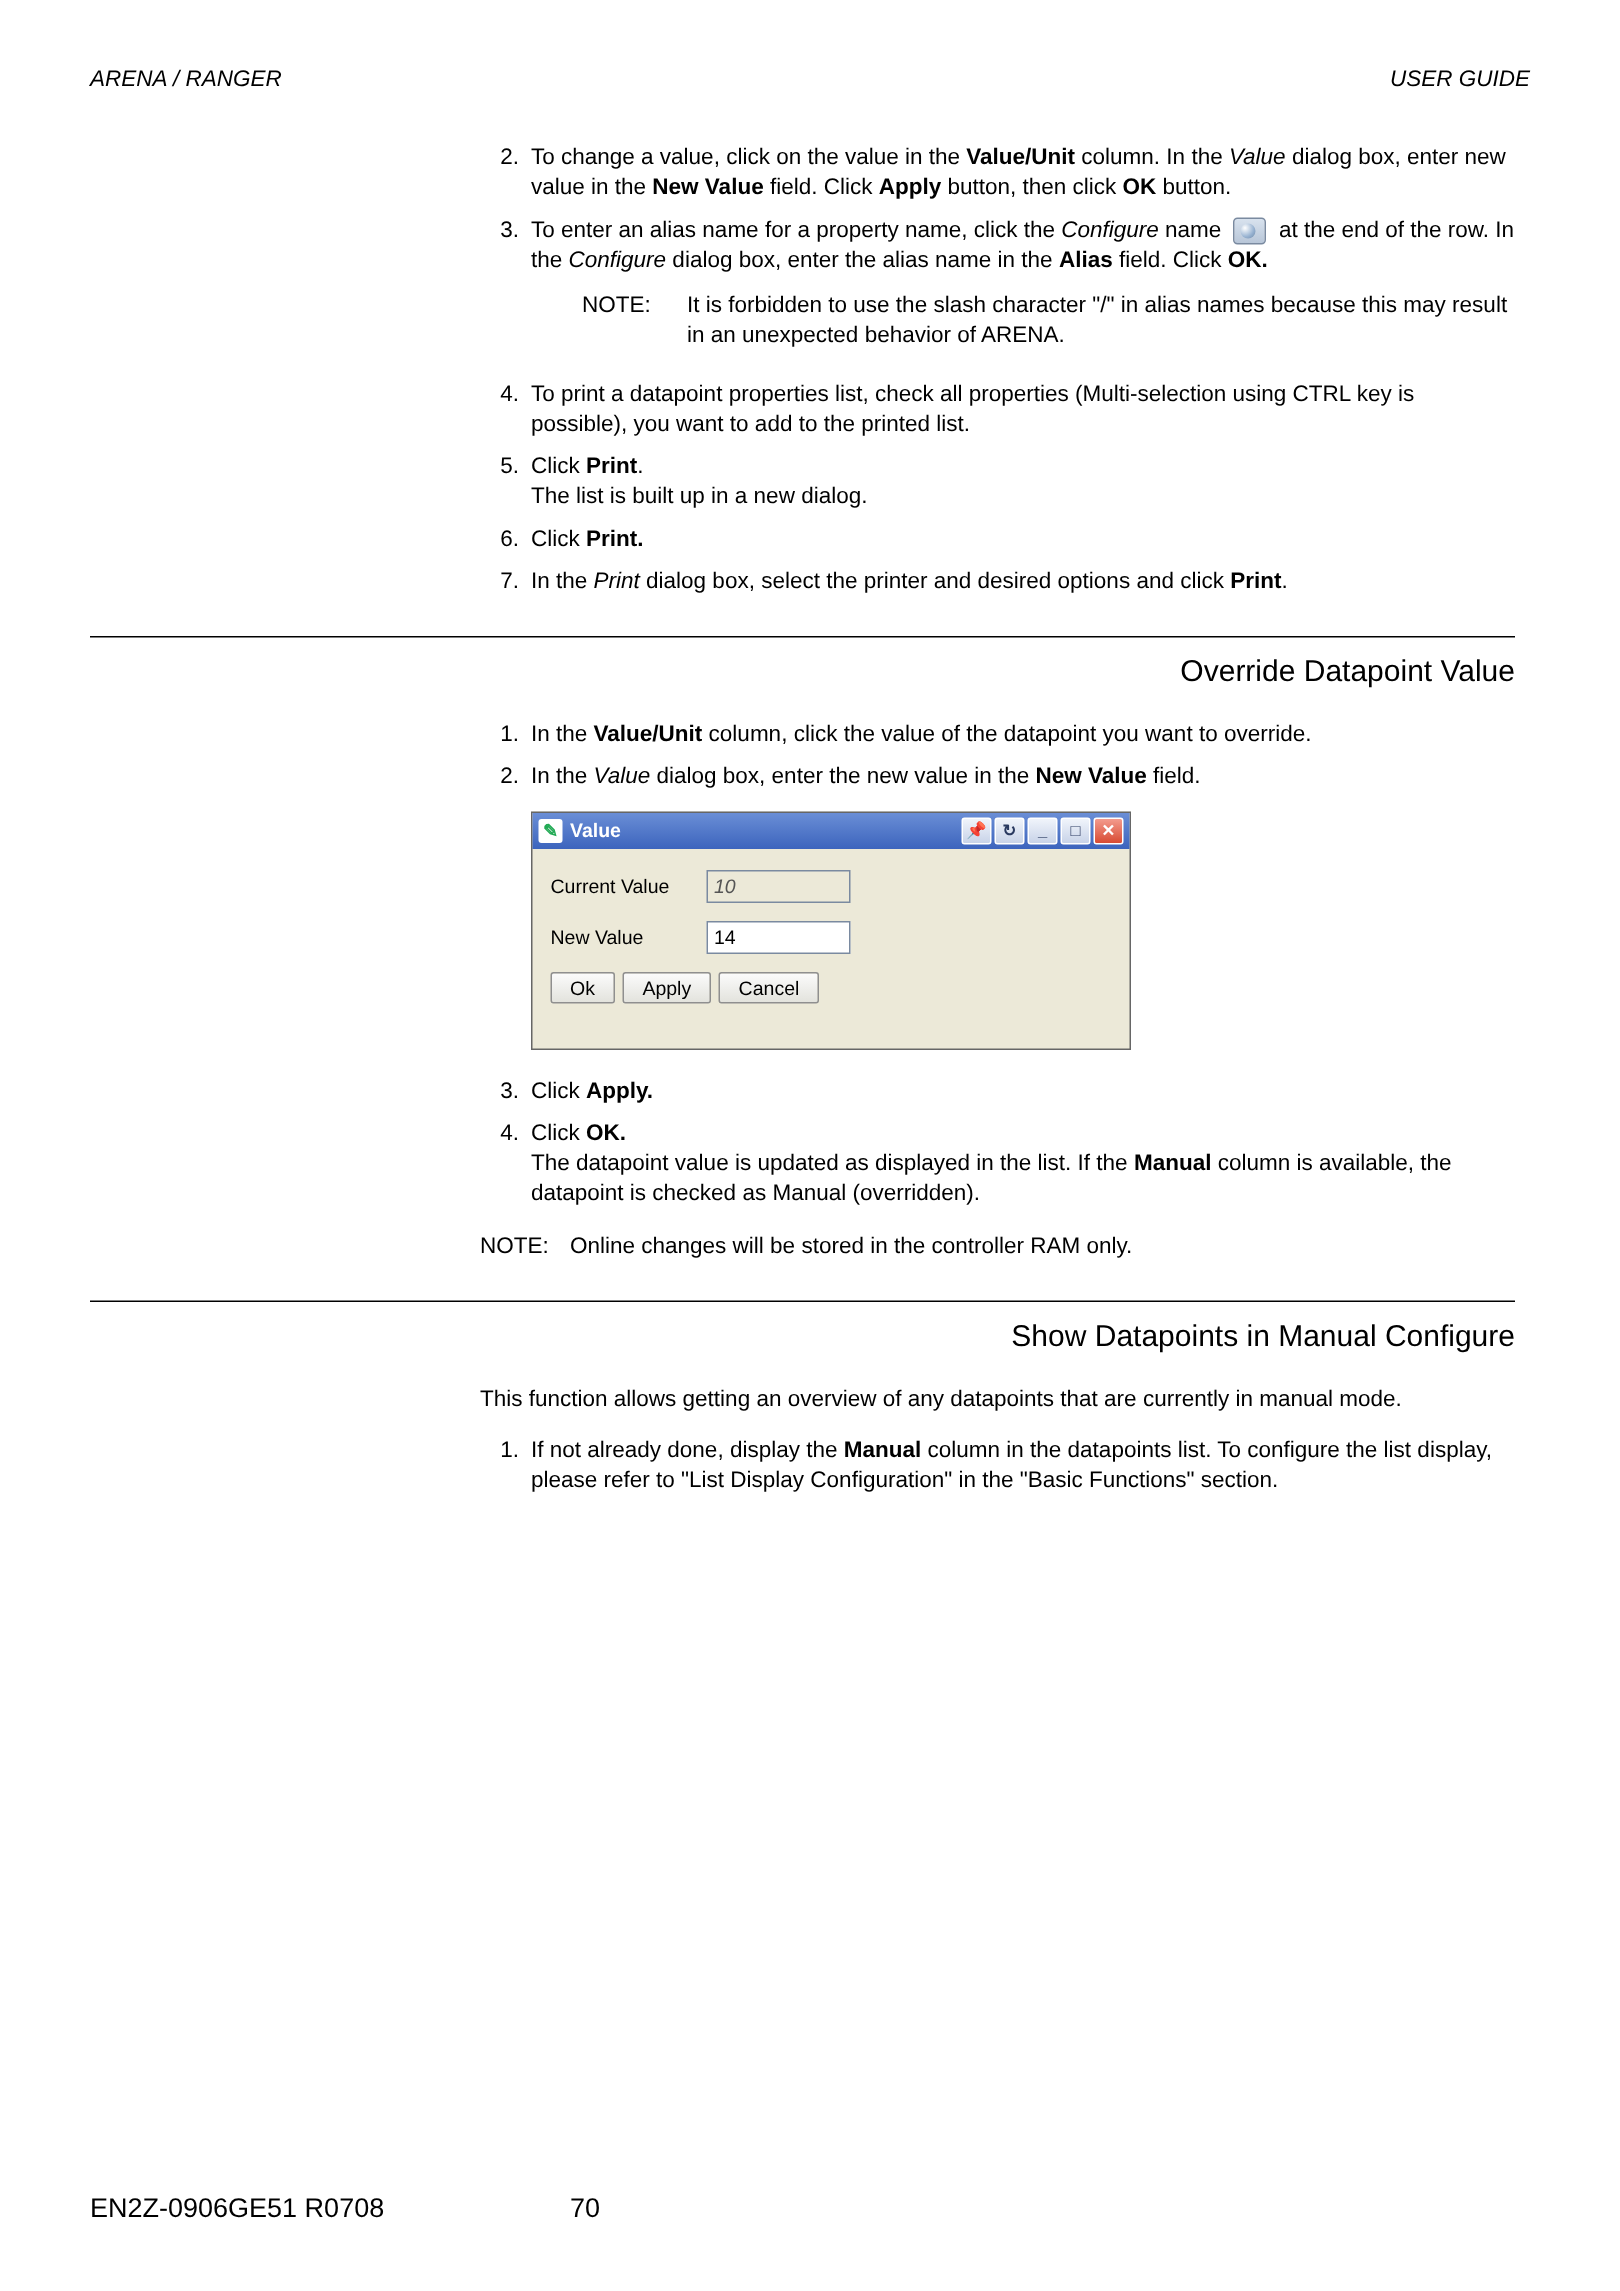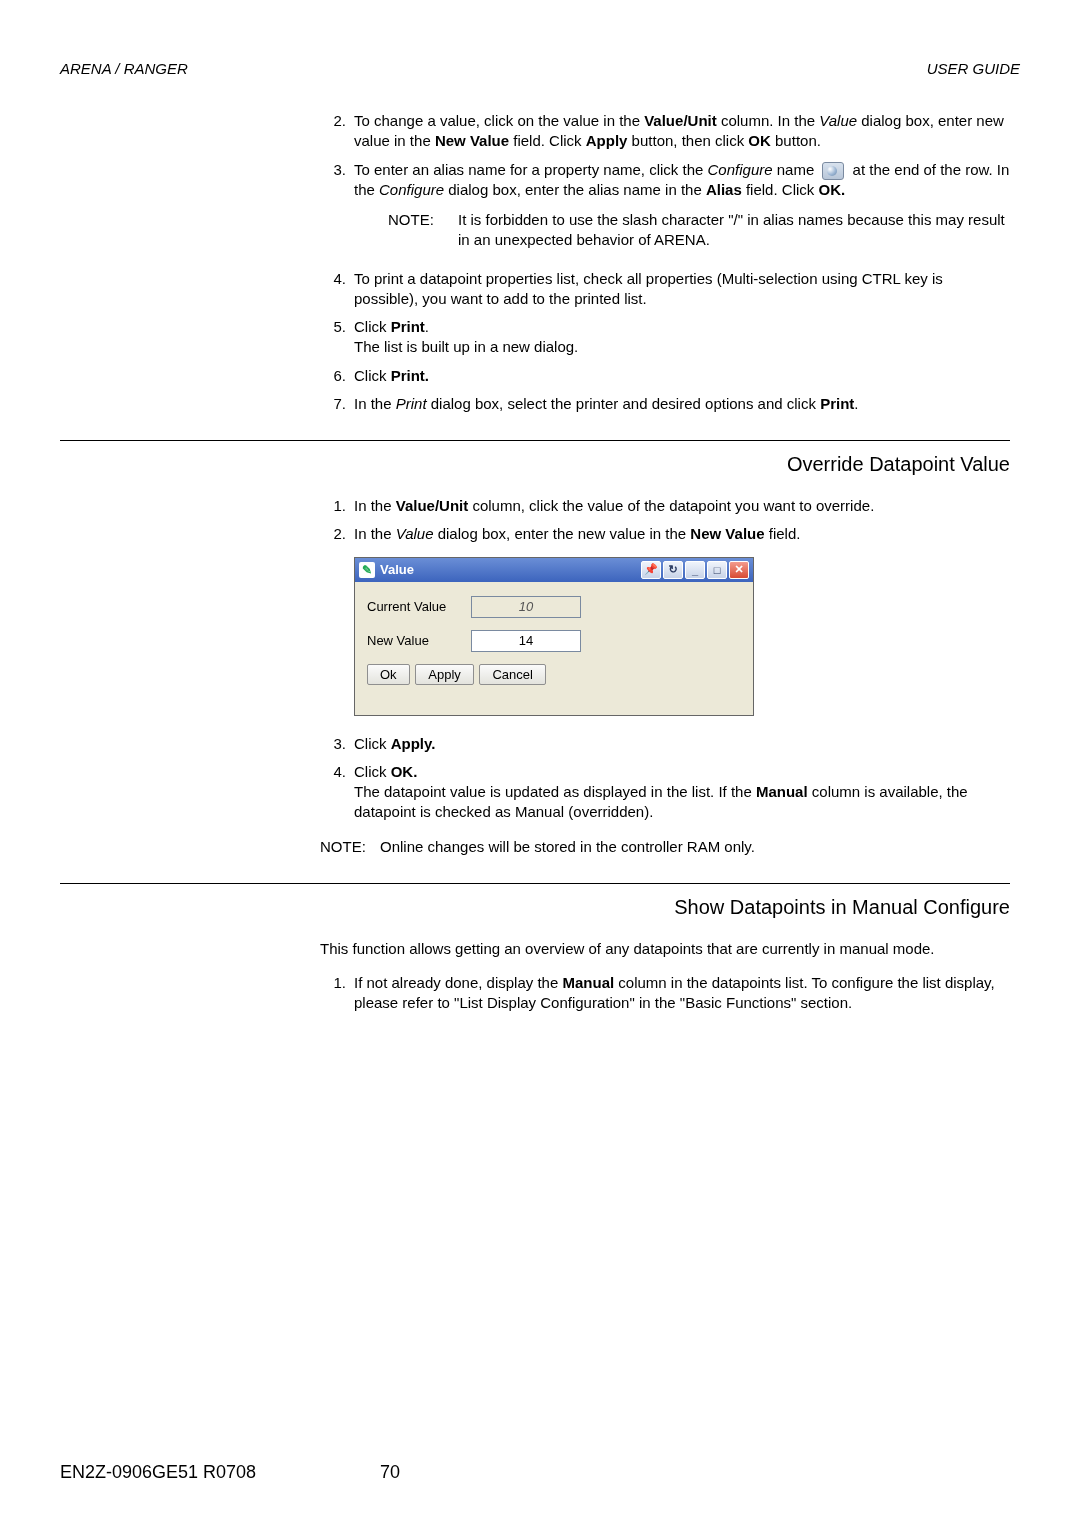--- a/index.html
+++ b/index.html
@@ -14,21 +14,20 @@
   }
   .page {
     padding: 44px 60px 0 60px;
   }
   .header-row {
     display: flex;
     justify-content: space-between;
     font-style: italic;
     font-size: 15px;
     margin-bottom: 34px;
-    margin-top: 16px;
   }
   .content {
     margin-left: 260px;
     margin-right: 10px;
   }
   ol.inst {
     list-style: none;
     padding: 0;
   }
   ol.inst > li {
@@ -148,28 +147,27 @@
   .dlg .field-row {
     display: flex;
     align-items: center;
     margin-bottom: 12px;
   }
   .dlg .field-row .flab {
     width: 104px;
     color: #000;
   }
   .dlg input.txt {
-    width: 110px;
+    width: 96px;
     height: 22px;
     padding: 2px 4px;
     font-family: Arial, sans-serif;
     font-size: 13px;
     border: 1px solid #7a8aa0;
     background: #fff;
-    text-align: center;
   }
   .dlg input.txt[readonly] {
     background: #ece9d8;
     color: #555;
     font-style: italic;
   }
   .dlg .btn-row {
     margin: 4px 0 22px 0;
   }
   .dlg .dlg-btn {

